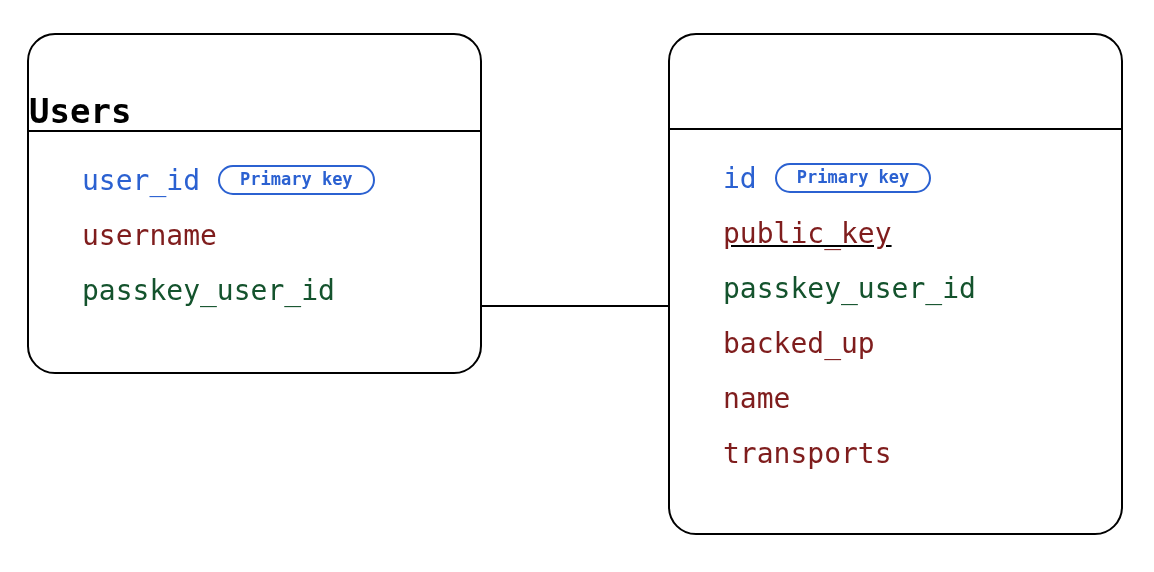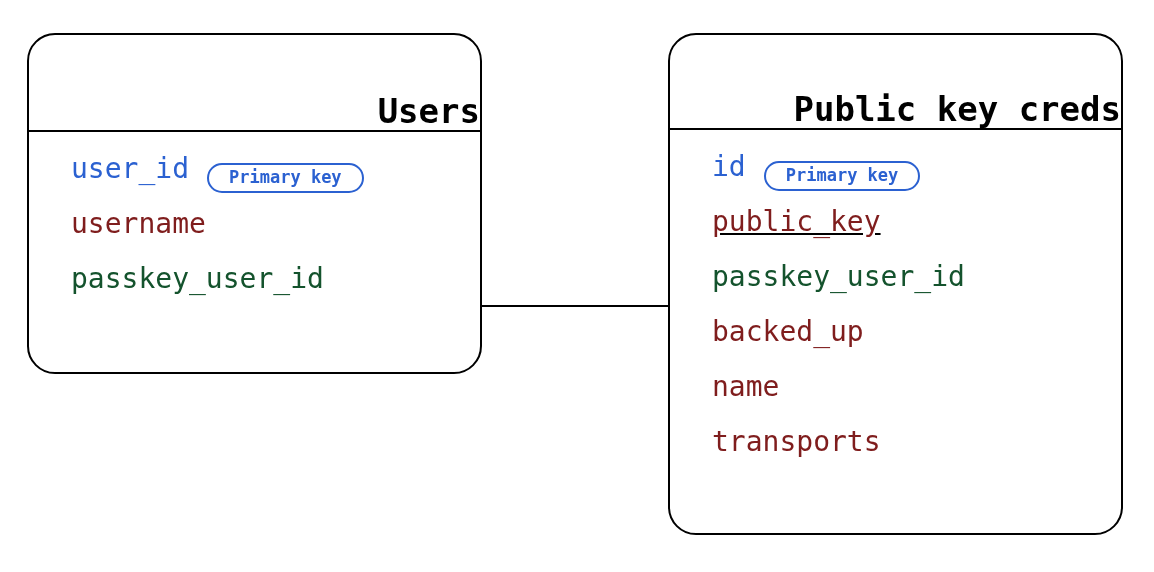--- a/index.html
+++ b/index.html
@@ -25,43 +25,43 @@
     position: absolute;
     box-sizing: border-box;
     background: #ffffff;
     border: 2px solid #000000;
     border-radius: 28px;
   }
   .entity-title {
     position: absolute;
     left: 0;
     right: 0;
-    text-align: right;
+    text-align: left;
     font-weight: bold;
     color: #000000;
     letter-spacing: 0px;
     white-space: nowrap;
   }
   .entity-divider {
     position: absolute;
     left: 0;
     right: 0;
     height: 0;
     border-top: 2px solid #000000;
   }
   .field-list {
     position: absolute;
     left: 0;
     right: 0;
   }
   .field-row {
     position: absolute;
-    left: 1px;
+    left: 12px;
     display: flex;
-    align-items: flex-start;
+    align-items: flex-end;
     white-space: nowrap;
     height: 40px;
   }
   .field-name {
     font-weight: normal;
     line-height: 1;
   }
   .field-name.pk   { color: #2b61d1; }
   .field-name.fk   { color: #14532d; }
   .field-name.plain{ color: #7f1d1d; }
@@ -139,21 +139,20 @@
         <div class="field-row" style="top: 55px;">
           <span class="field-name plain">username</span>
         </div>
         <div class="field-row" style="top: 110px;">
           <span class="field-name fk">passkey_user_id</span>
         </div>
       </div>
   </div>
 
   <div class="entity" id="entity-pkcreds">
-    <div class="entity-title">Public key creds</div>
     <div class="entity-divider"></div>
     <div class="field-list">
         <div class="field-row" style="top: 0px;">
           <span class="field-name pk">id</span>
           <span class="badge">Primary key</span>
         </div>
         <div class="field-row" style="top: 55px; text-decoration: underline;">
           <span class="field-name plain">public_key</span>
         </div>
         <div class="field-row" style="top: 110px;">

